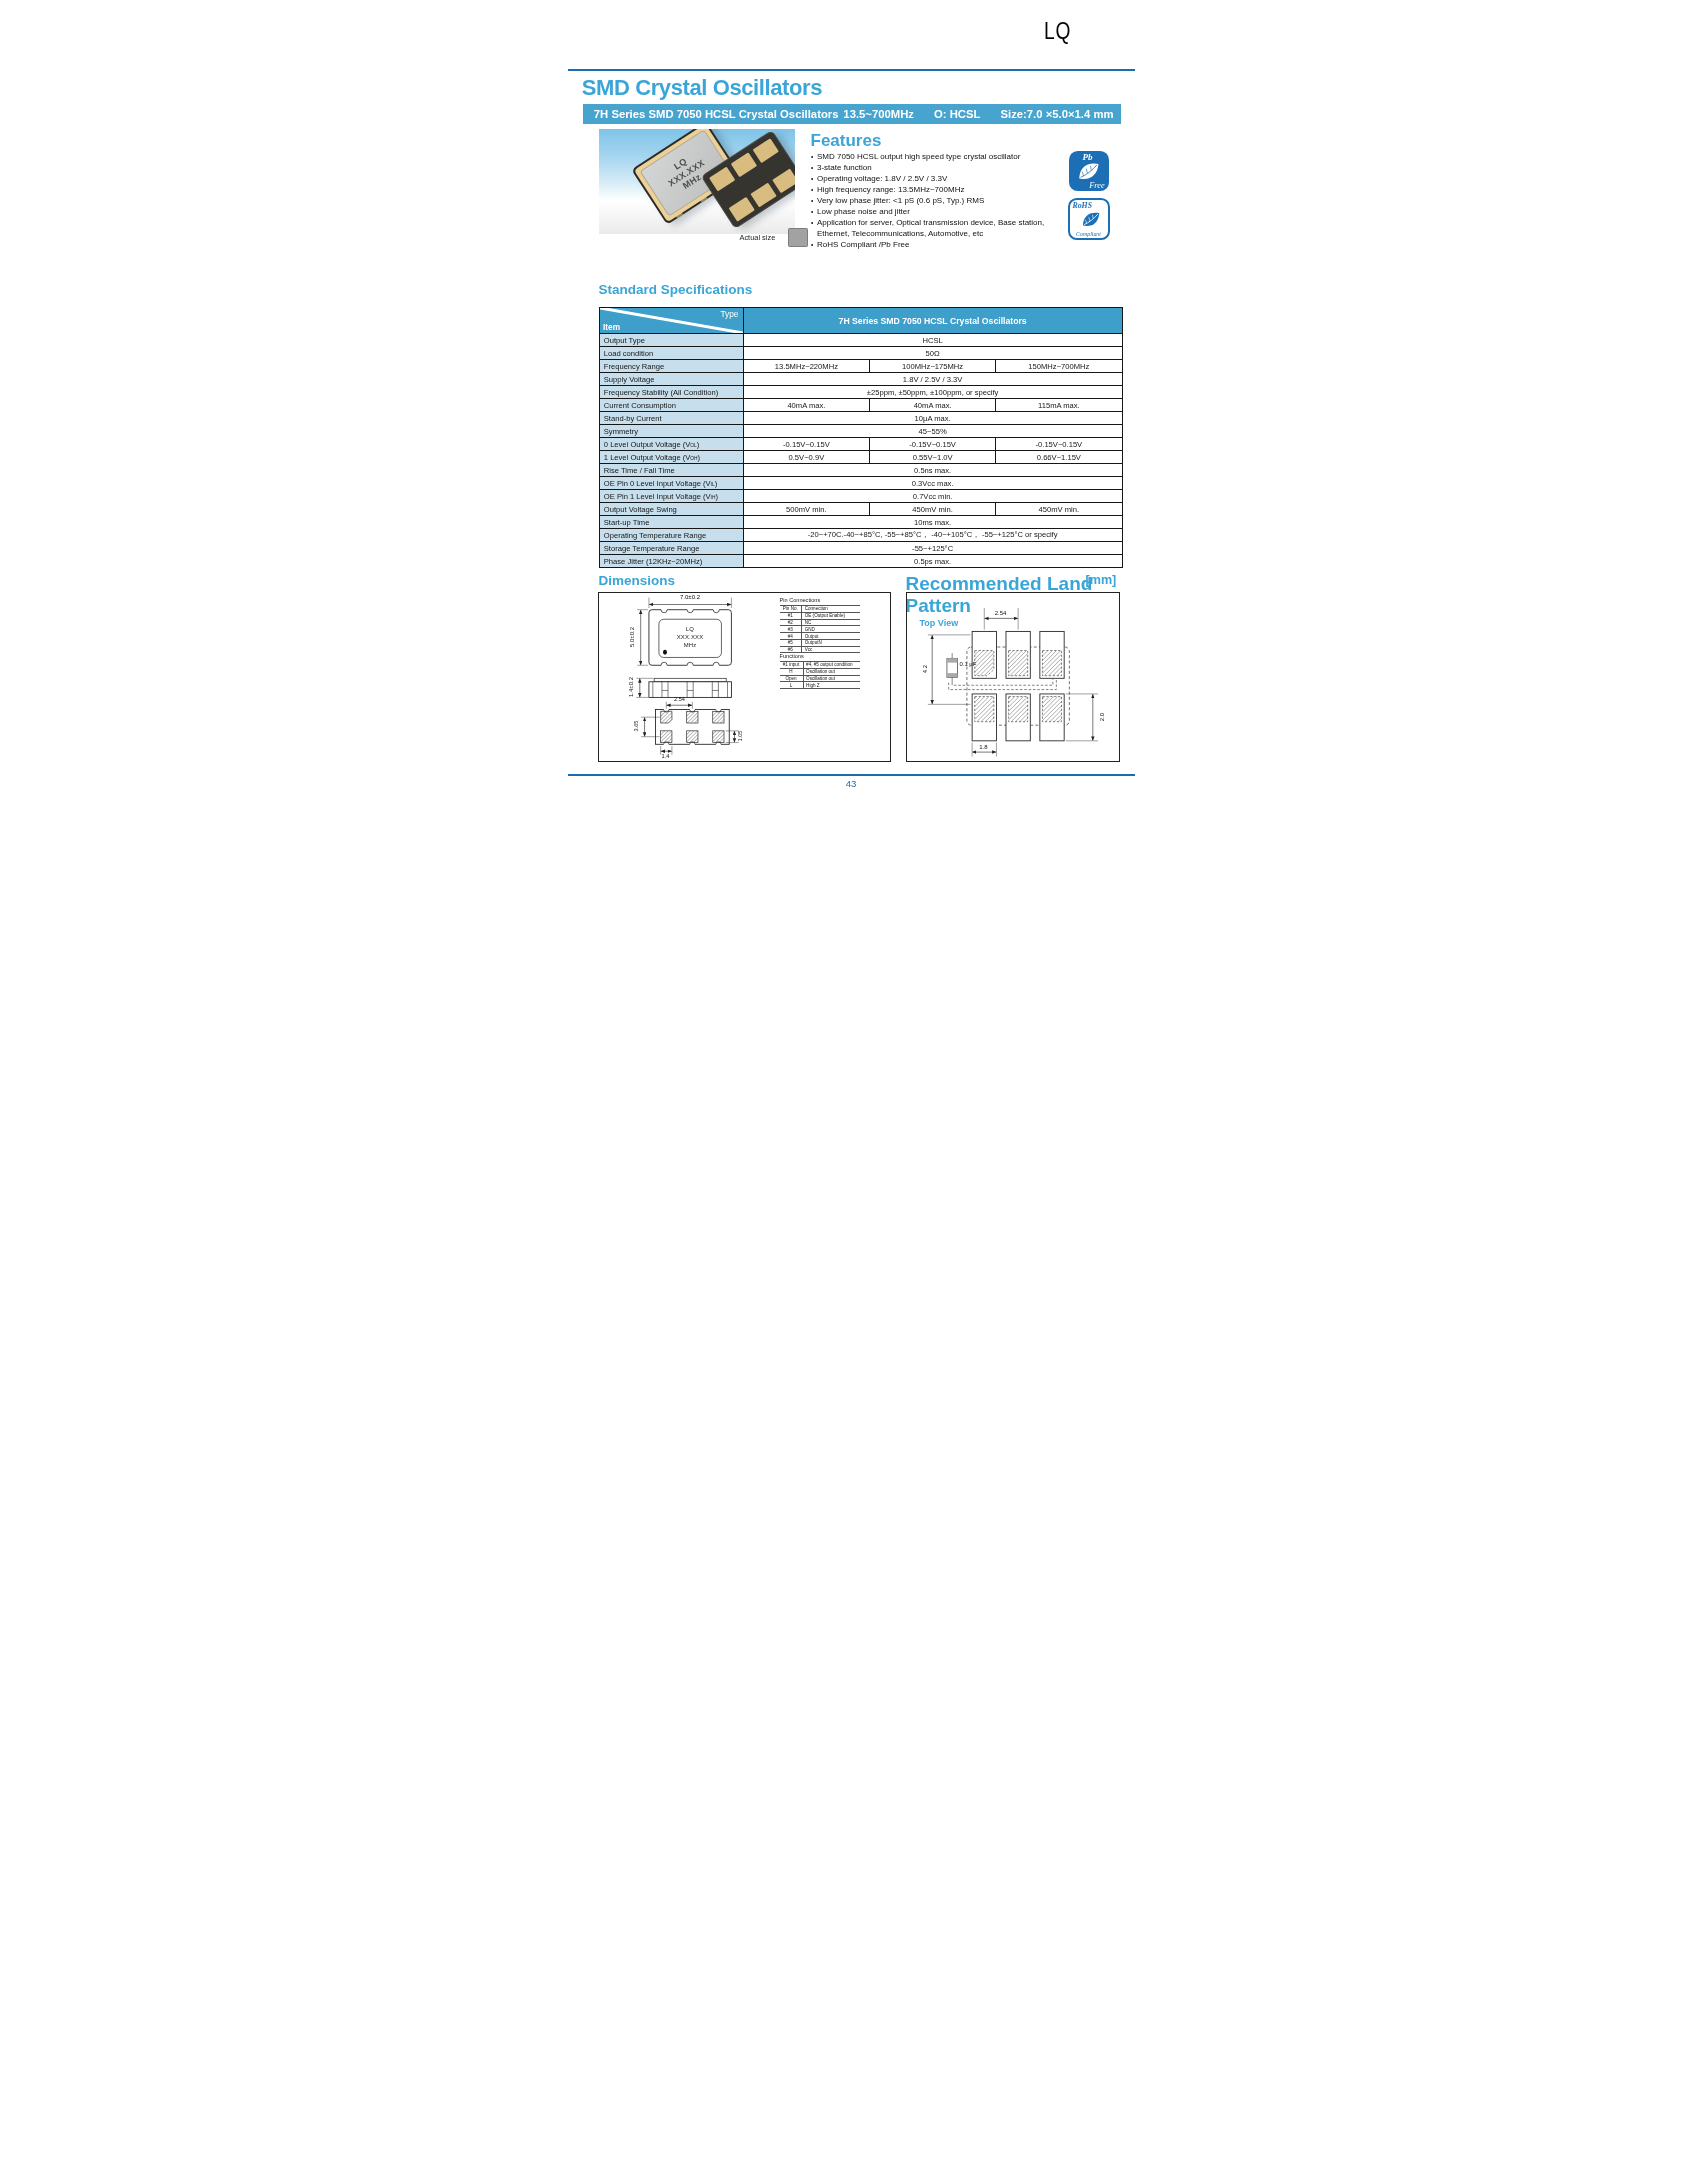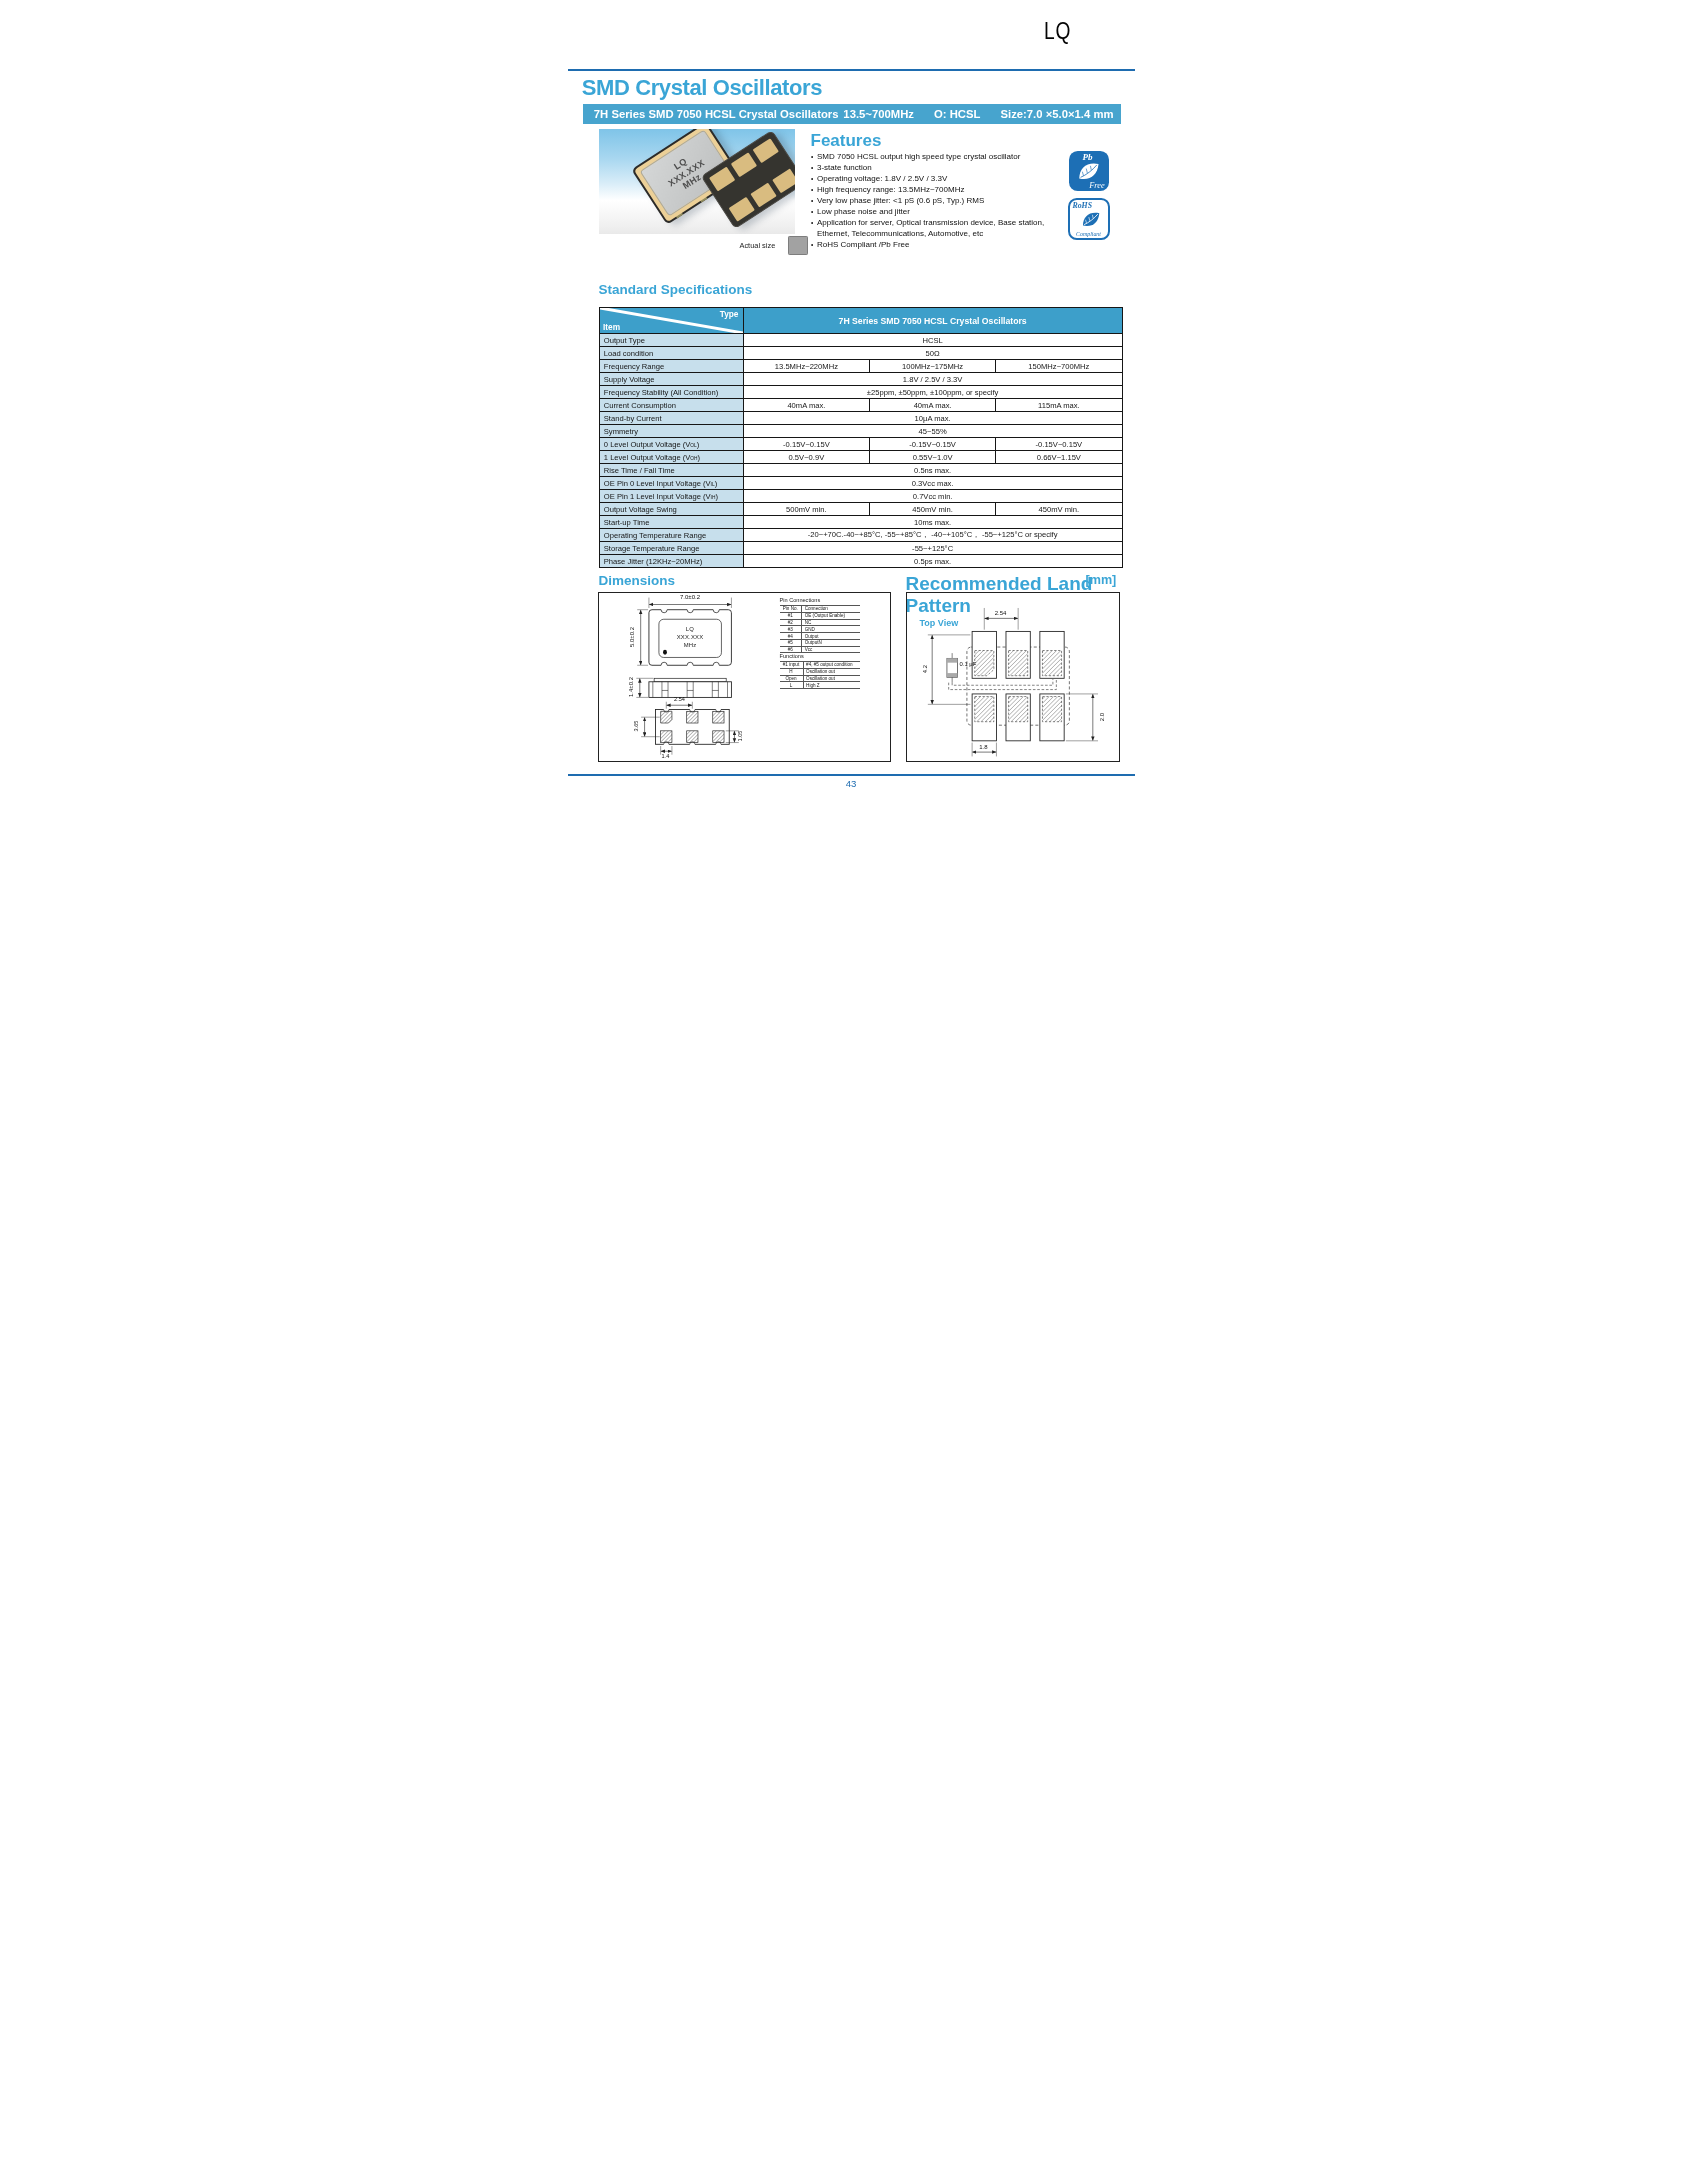--- a/index.html
+++ b/index.html
@@ -37,21 +37,21 @@
   .c1-pin{position:absolute;width:7px;height:4.3px;background:#8f8a5e;bottom:-0.4px;}
   .c1-gold{position:absolute;inset:2.2px;background:#ecd097;border-radius:3.9px;}
   .c1-lid{position:absolute;inset:5.6px;background:linear-gradient(145deg,#d4d6d6,#bdbfbf);
           border:0.4px solid #aaa89b;border-radius:3.9px;display:flex;flex-direction:column;
           align-items:center;justify-content:center;}
   .c1-lid span{font-size:9px;font-weight:bold;color:#4d4d4d;letter-spacing:0.4px;line-height:1.15;}
   .c1-dot{position:absolute;right:7.8px;bottom:4.8px;width:5.2px;height:5.2px;border-radius:50%;background:#6f6f6f;}
   .chip2{left:112px;top:19px;width:85px;height:63px;background:#35342f;border-radius:5.2px;
          border:0.9px solid #4a4843;box-sizing:border-box;box-shadow:4.3px 5.2px 7px rgba(40,60,80,.25);}
   .c2-pad{position:absolute;width:21px;height:15.6px;background:#d9bc80;border-radius:1.3px;}
-  .actual{left:172px;top:228px;display:flex;align-items:center;gap:13px;}
+  .actual{left:172px;top:220px;display:flex;align-items:center;gap:13px;}
   .actual .a-label{font-size:7.4px;color:#222;}
   .a-chip{width:17.4px;height:16.5px;background:#a2a2a2;border:0.4px solid #7d7d7d;border-radius:1.3px;}
 
   
   .feat-head{left:243px;top:123px;font-size:17px;font-weight:bold;color:var(--blue-head);}
   .feat-list{left:243px;top:143px;width:235px;list-style:none;margin:0;padding:0;}
   .feat-list li{position:relative;padding-left:6.5px;font-size:8px;line-height:11px;color:#111;}
   .feat-list li::before{content:"\2022";position:absolute;left:0.4px;font-size:6.5px;}
 
   
@@ -67,21 +67,21 @@
   
   .spec-head{left:31px;top:274px;font-size:13.5px;font-weight:bold;color:var(--blue-head);}
   .spec-table{left:31px;top:299px;}
   table.spec{border-collapse:collapse;table-layout:fixed;width:524px;border:1.3px solid var(--ink);}
   table.spec td{border:0.7px solid var(--ink);border-top-width:1.1px;overflow:hidden;white-space:nowrap;}
   tr.sp-h{height:26px;}
   tr.sp-r{height:13px;}
   td.corner{background:var(--blue-cell);position:relative;padding:0;}
   td.colhead{background:var(--blue-cell);color:#fff;font-weight:bold;font-size:8.7px;text-align:center;}
   .corner svg{position:absolute;inset:0;width:100%;height:100%;}
-  .corner .c-type{position:absolute;right:4.3px;top:1.3px;color:#fff;font-weight:bold;font-size:8.3px;}
+  .corner .c-type{position:absolute;right:4.3px;top:1.3px;color:#fff;font-weight:normal;font-size:8.3px;}
   .corner .c-item{position:absolute;left:3.5px;bottom:1.3px;color:#fff;font-weight:bold;font-size:8.3px;}
   td.lbl{background:var(--blue-light);font-size:7.6px;padding:0 1.7px 0 4.3px;}
   td.val{font-size:7.6px;text-align:center;}
   .sub{font-size:4.8px;}
 
   
   .dim-head{left:31px;top:565px;font-size:13.5px;font-weight:bold;color:var(--blue-head);}
   .land-head{left:338px;top:565px;font-size:19px;font-weight:bold;color:var(--blue-head);}
   .mm{left:518px;top:565px;font-size:12.6px;font-weight:bold;color:var(--blue-head);}
   .dim-box{left:30px;top:584px;width:293px;height:170px;border:1.3px solid #222;box-sizing:border-box;}

